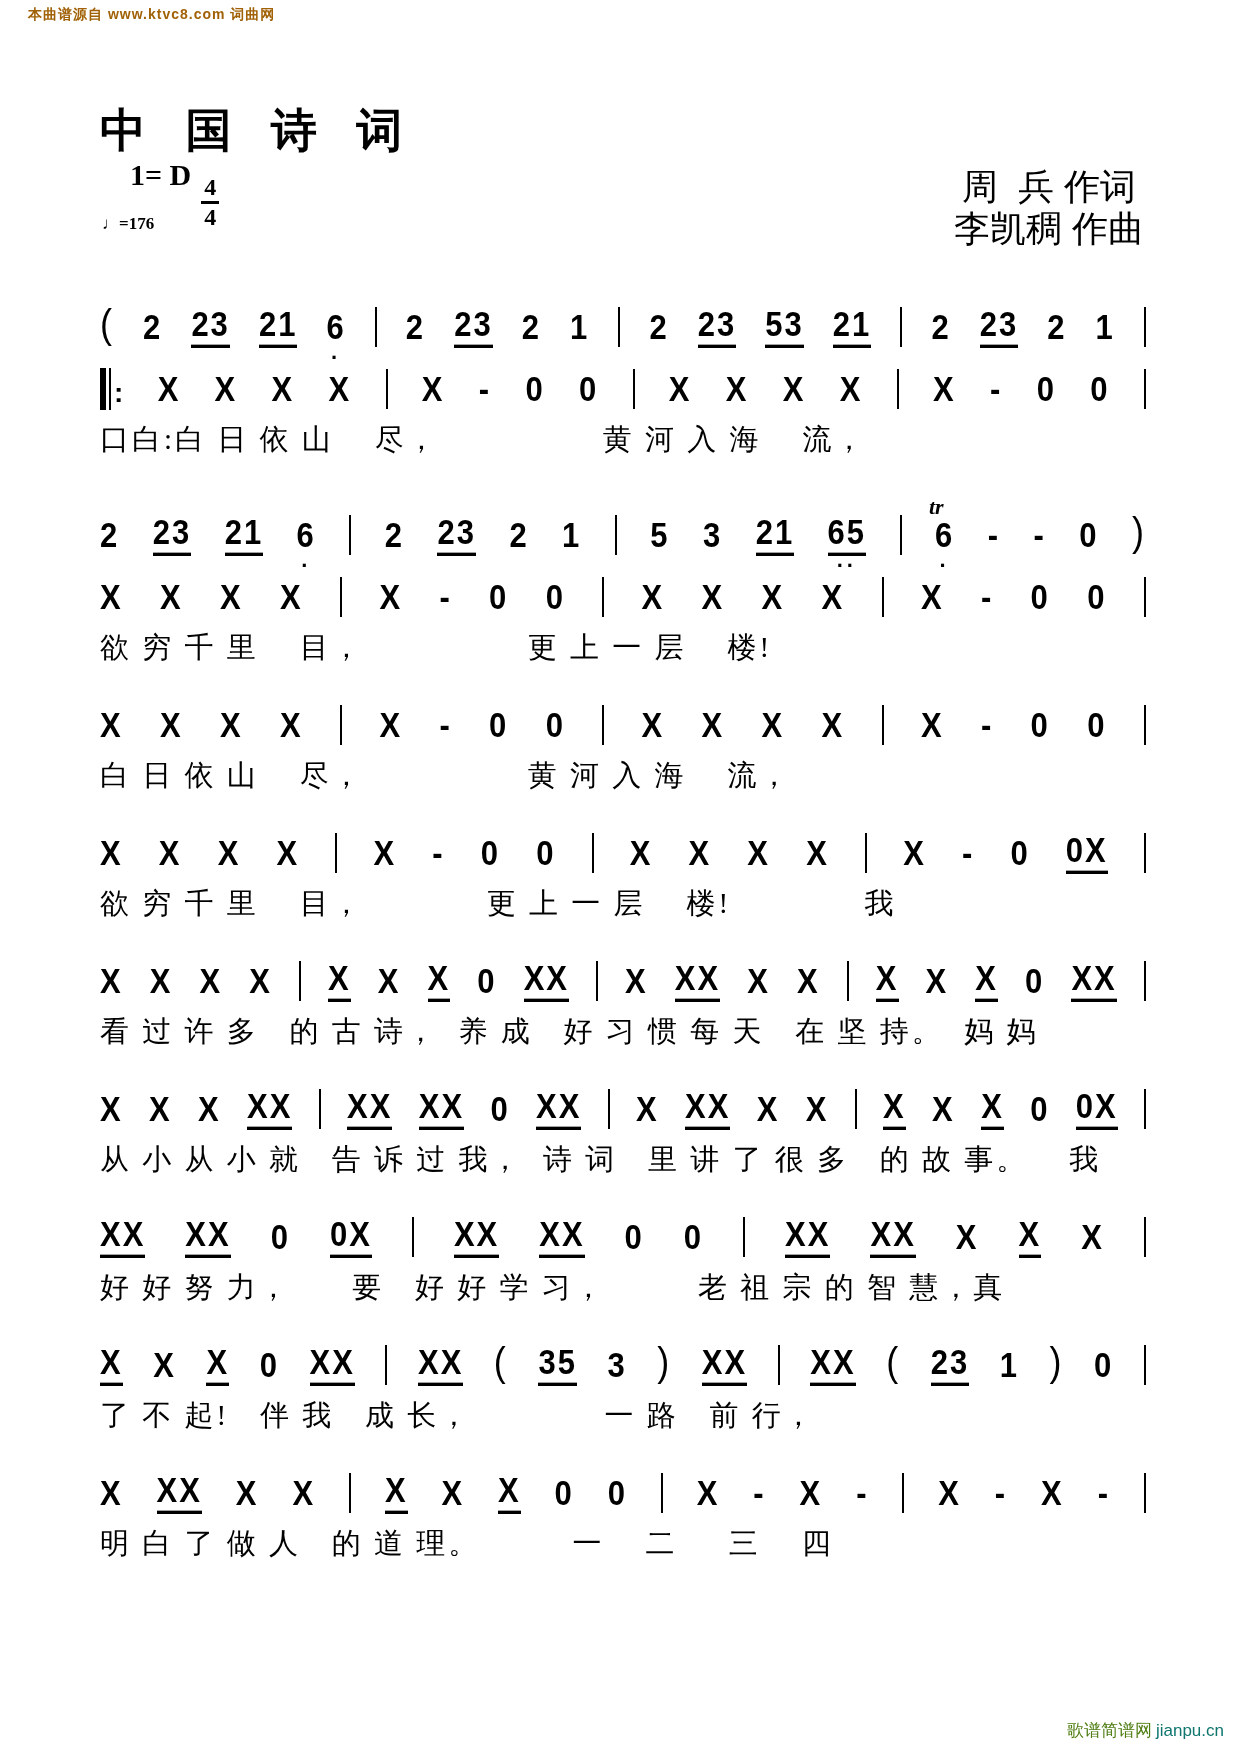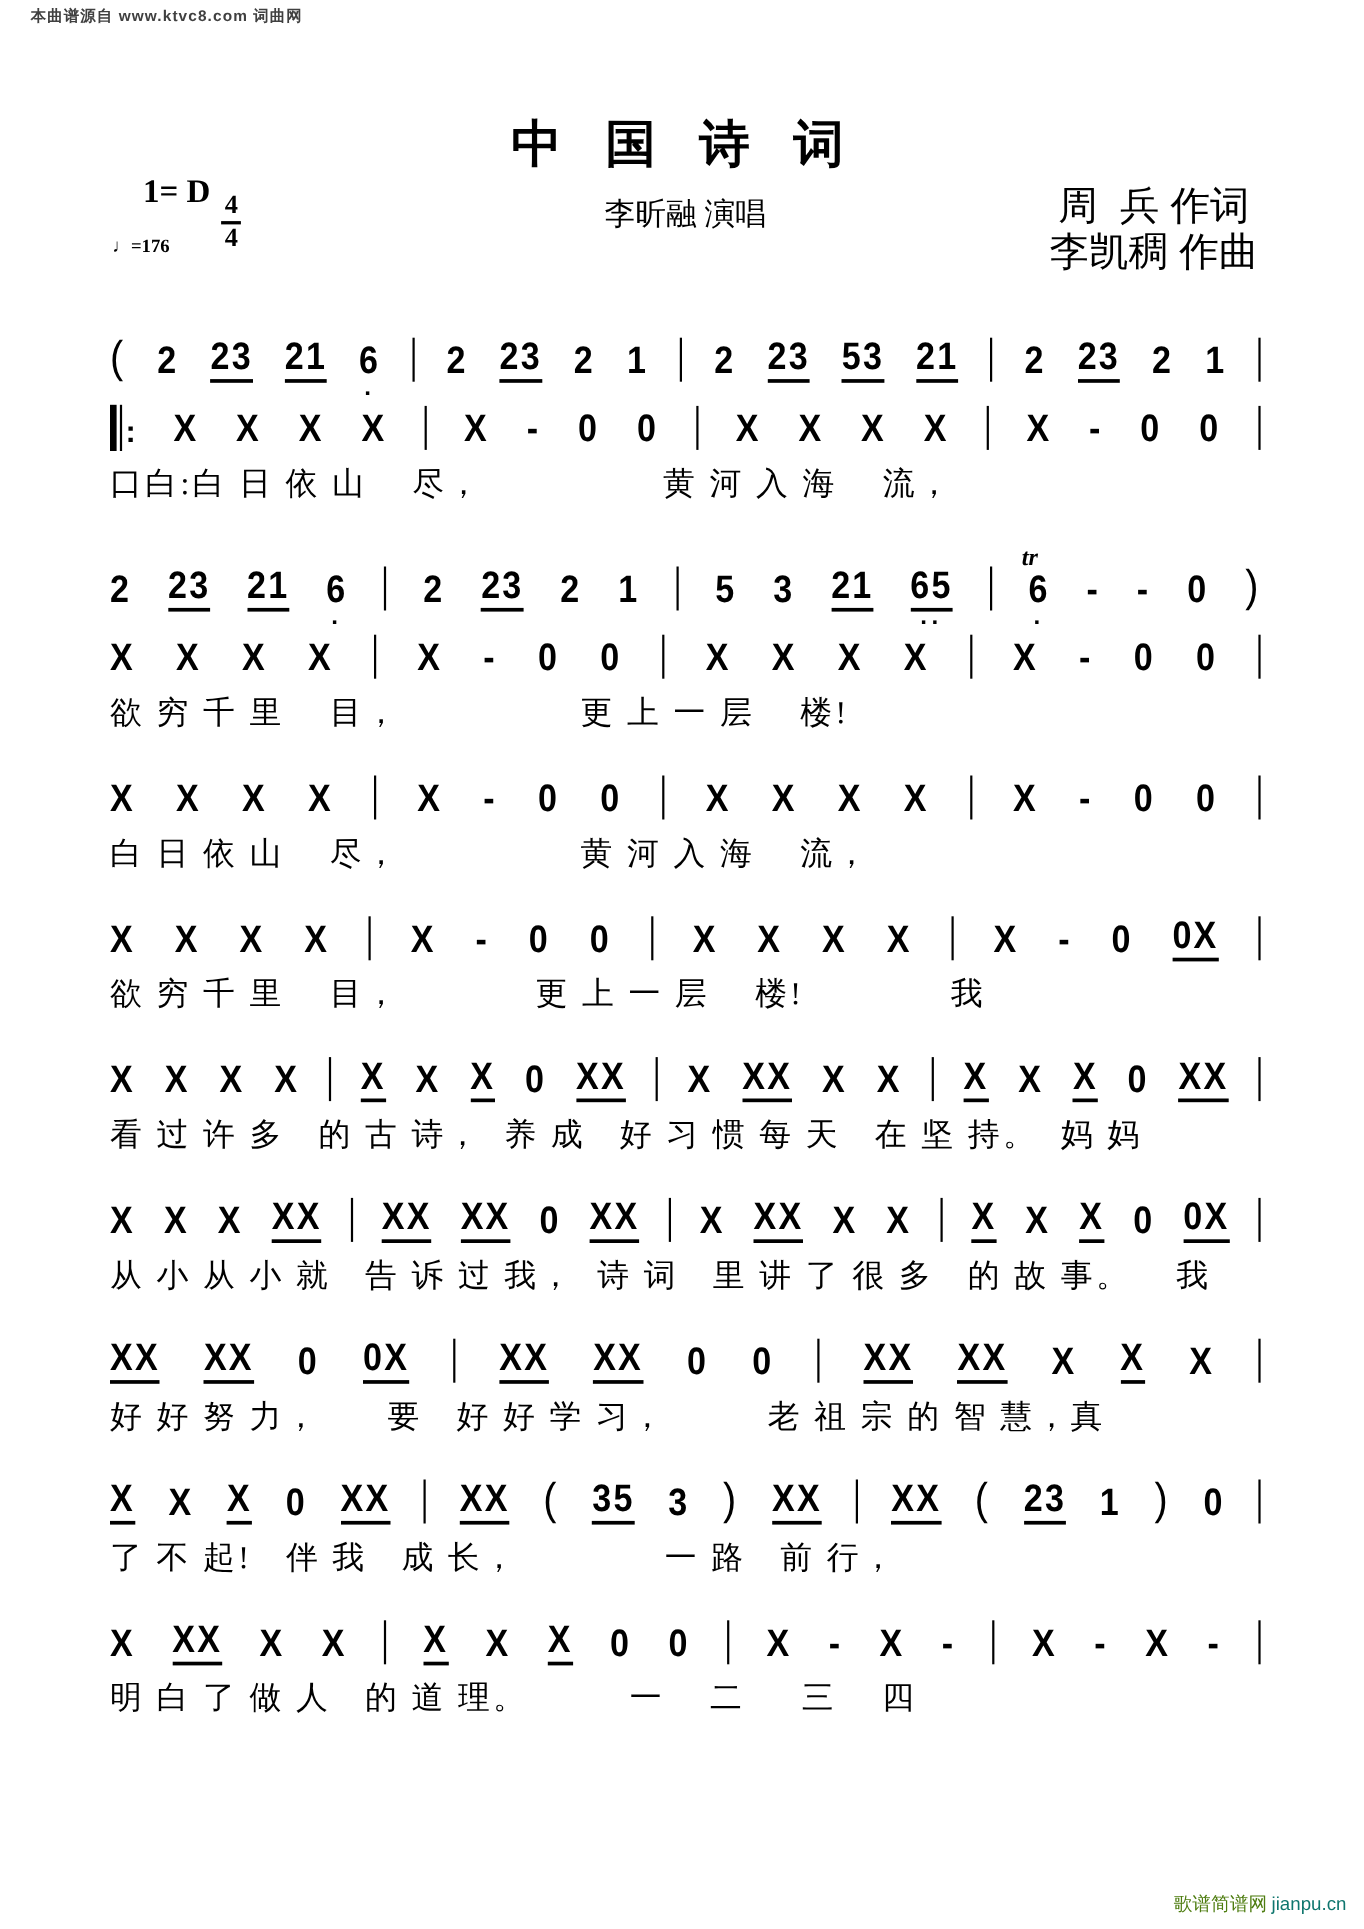--- a/index.html
+++ b/index.html
@@ -2,21 +2,21 @@
 <html><head>
 <meta charset="utf-8">
 <style>
   html,body{margin:0;padding:0}
   body{width:1240px;height:1754px;background:#fff;color:#000;position:relative;overflow:hidden;
        font-family:"Liberation Sans",sans-serif;}
   .wm-top{position:absolute;top:6px;left:28px;font-size:14px;letter-spacing:1px;font-weight:700;
           font-family:"Liberation Sans",sans-serif;}
   .sheet{position:absolute;left:100px;top:0;width:1046px;}
   .hdr{position:relative;height:296px;}
-  .title{position:absolute;top:100px;left:0;right:0;text-align:center;font-size:46px;font-weight:700;
+  .title{position:absolute;top:100px;left:0;right:0;text-align:left;font-size:46px;font-weight:700;
          letter-spacing:14px;font-family:"Liberation Serif",serif;}
   .subtitle{position:absolute;top:176px;left:0;right:0;text-align:center;font-size:28px;
             font-family:"Liberation Serif",serif;}
   .keysig{position:absolute;top:158px;left:2px;font-size:30px;font-weight:700;font-family:"Liberation Serif",serif;margin-left:28px;}
   .frac{display:inline-flex;flex-direction:column;align-items:center;vertical-align:-10px;
         font-size:24px;line-height:1.05;margin-left:10px;}
   .frac .fn{border-bottom:3px solid #000;padding:0 3px 1px;}
   .frac .fd{padding:1px 3px 0;}
   .tempo{position:absolute;top:214px;left:2px;font-size:17px;font-weight:700;font-family:"Liberation Serif",serif;}
   .credits{position:absolute;top:166px;right:2px;text-align:center;font-size:36px;line-height:42px;white-space:pre;}
@@ -38,26 +38,25 @@
   .rep .thn{width:2px;height:42px;background:#000;margin-right:3px;}
   .rep .rdots{font-size:28px;font-weight:700;line-height:34px;}
   .lyrics{font-family:"Liberation Serif",serif;font-size:29px;white-space:pre;letter-spacing:3px;
           height:42px;margin-bottom:24px;}
   .wm-bottom{position:absolute;bottom:12px;right:16px;font-size:17px;}
   .wm-bottom .site{margin-right:4px;}
 </style>
 </head>
 <body>
 
-<div class="wm-top" style="color: #404040;">本曲谱源自 www.ktvc8.com 词曲网</div>
+<div class="wm-top" style="color: #a16207;">本曲谱源自 www.ktvc8.com 词曲网</div>
 
 <div class="sheet">
   <div class="hdr">
     <div class="title">中 国 诗 词</div>
-    <div class="subtitle">李昕融 演唱</div>
     <div class="keysig"><span>1= D</span><span class="frac">
           <span class="fn">4</span>
           <span class="fd">4</span>
         </span></div>
     <div class="tempo">♩=176</div>
     <div class="credits">周  兵 作词
 李凯稠 作曲</div>
   </div>
   <div>
       <div class="sys">

